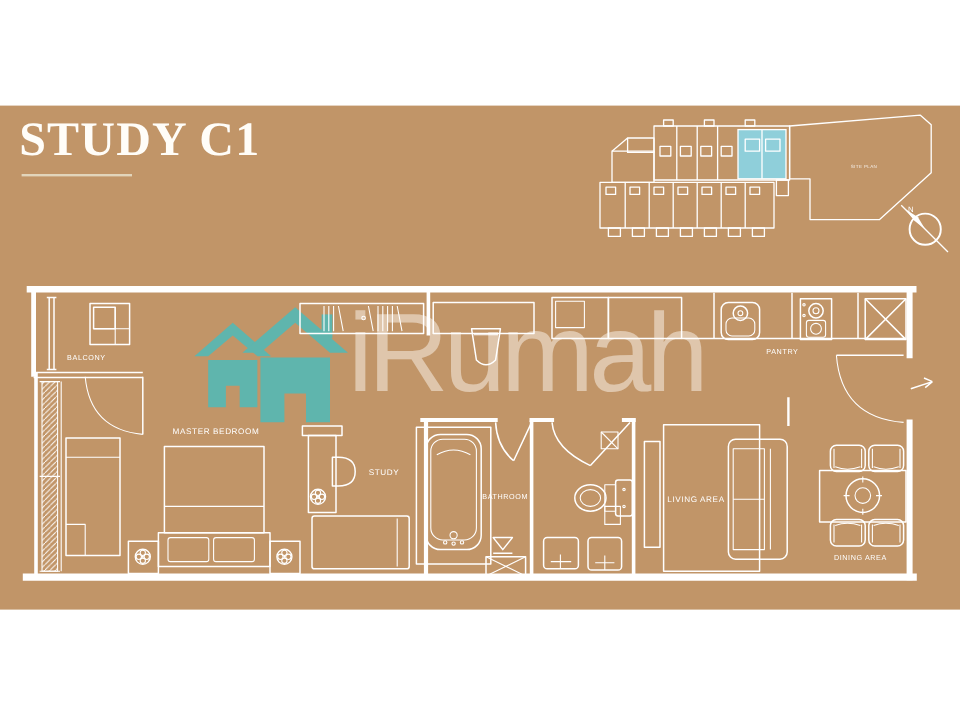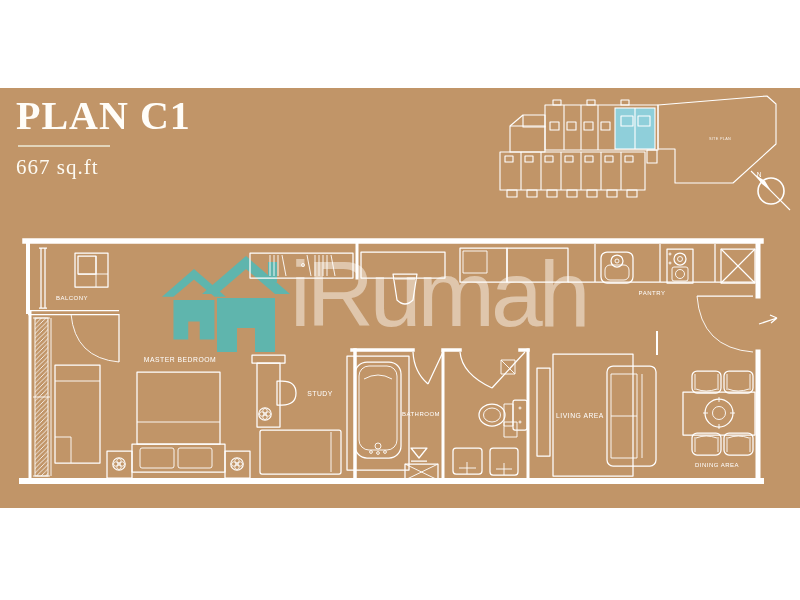--- a/index.html
+++ b/index.html
@@ -37,23 +37,22 @@
   .north-n{font:6.5px "Liberation Sans",sans-serif;fill:#fff;text-anchor:middle}
 </style>
 </head>
 <body>
 
 <div class="stage">
 
   <div class="panel"></div>
 
   <div class="title-block">
-    <h1>PLAN C1</h1>
+    <h1>STUDY C1</h1>
     <div class="title-divider"></div>
-    <div class="area-label">667 sq.ft</div>
   </div>
 
   <svg class="abs" style="left:495px;top:92px" width="300" height="115" viewBox="0 0 300 115">
 
     <path class="kp" d="M163,13 L272,4 L281,12 L281,52 L238,91 L180,91 L180,57 L163,57 Z"></path>
     <text class="site-label" x="225" y="48">SITE PLAN</text>
 
     <rect class="hl" x="120" y="16" width="40" height="41" stroke="#fff" stroke-width="1.1"></rect>
     <rect class="kp hl" x="152" y="58" width="10" height="13"></rect>
 

